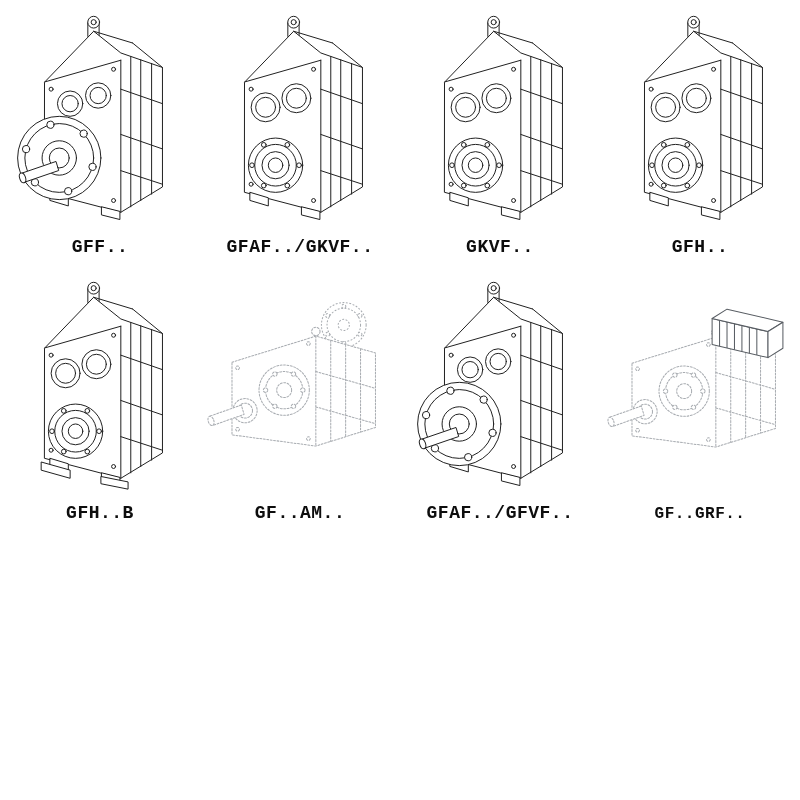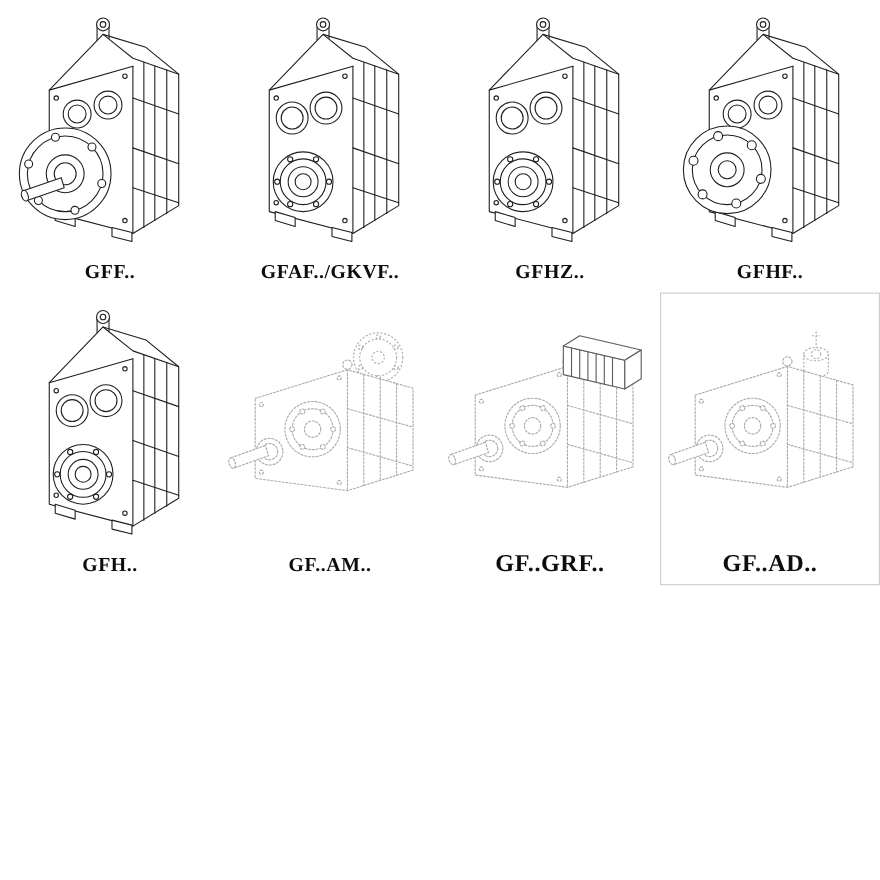--- a/index.html
+++ b/index.html
@@ -5,36 +5,36 @@
   * { margin:0; padding:0; box-sizing:border-box; }
   html,body { background:#ffffff; }
   body {
     width:800px; height:800px; overflow:hidden;
     font-family:"Liberation Serif","DejaVu Serif",serif;
   }
   .grid {
     display:grid;
     grid-template-columns:repeat(4,200px);
     grid-template-rows:repeat(3,266px);
-    width:773px; height:798px;
+    width:773px; height:798px;font-family:Liberation Mono, monospace;
   }
   .cell {
     display:flex; flex-direction:column; align-items:center; justify-content:flex-end;
     padding-bottom:8px; color:#1f1f1f; position:relative;
   }
   .drawing {
     flex:1 1 auto; width:100%;
     display:flex; align-items:center; justify-content:center;
     overflow:hidden;
   }
   .caption {
     font-weight:bold; font-size:18px; letter-spacing:0.5px; color:#0d0d0d;
     white-space:nowrap; line-height:1.1;
   }
-  .cell.lg .caption { font-size:22px; }
+  .cell.lg .caption { font-size:16px; }
   .cell.light { color:#a8acb1; }
   .cell.light svg { stroke-dasharray:2 1.7; }
   .cell.bordered { outline:1px solid #cccccc; outline-offset:-1px; }
 </style>
 </head>
 <body>
 
 <svg width="0" height="0" style="position:absolute" aria-hidden="true">
   <defs>
 
@@ -157,41 +157,45 @@
     </div>
     <figcaption class="caption">GFAF../GKVF..</figcaption>
   </figure>
 
   <figure class="cell">
     <div class="drawing">
       <svg viewBox="0 0 190 235" width="172" height="213">
           <use href="#sym-gb-bore"></use>
         </svg>
     </div>
-    <figcaption class="caption">GFHZ..</figcaption>
-  </figure>
-
-  <figure class="cell">
-    <div class="drawing">
-      <svg viewBox="0 0 190 235" width="172" height="213">
-          <use href="#sym-gb-flange-holes"></use>
-        </svg>
-    </div>
-    <figcaption class="caption">GFHF..</figcaption>
-  </figure>
+    <figcaption class="caption">GKVF..</figcaption>
+  </figure>
+
 
   <figure class="cell">
     <div class="drawing">
       <svg viewBox="0 0 190 235" width="172" height="213">
           <use href="#sym-gb-bore"></use>
         </svg>
     </div>
     <figcaption class="caption">GFH..</figcaption>
   </figure>
 
+  <figure class="cell">
+    <div class="drawing">
+      <svg viewBox="0 0 190 235" width="172" height="213">
+        <use href="#sym-gb-bore"></use>
+        <g stroke="currentColor" fill="#fff" stroke-width="1.1" stroke-linejoin="round">
+          <path d="M30,202 L62,211 L62,220 L30,211 Z"></path>
+          <path d="M96,218 L126,224 L126,232 L96,226 Z"></path>
+        </g>
+      </svg>
+    </div>
+    <figcaption class="caption">GFH..B</figcaption>
+  </figure>
 
   <figure class="cell light">
     <div class="drawing">
       <svg viewBox="0 0 210 190" width="196" height="177">
         <g stroke="currentColor" fill="none" stroke-width="1.1" stroke-linejoin="round">
           <circle cx="152" cy="30" r="24" fill="#fff"></circle>
           <circle cx="152" cy="30" r="18"></circle>
           <circle cx="152" cy="30" r="6"></circle>
           <circle cx="169.3" cy="40" r="2.2" fill="#fff"></circle>
             <circle cx="152" cy="50" r="2.2" fill="#fff"></circle>
@@ -200,46 +204,39 @@
           <circle cx="152" cy="10" r="2.2" fill="#fff"></circle>
             <circle cx="169.3" cy="20" r="2.2" fill="#fff"></circle>
         </g>
         <use href="#sym-gb-horiz"></use>
       </svg>
     </div>
     <figcaption class="caption">GF..AM..</figcaption>
   </figure>
 
 
+  <figure class="cell">
+    <div class="drawing">
+      <svg viewBox="0 0 190 235" width="172" height="213">
+          <use href="#sym-gb-flange"></use>
+        </svg>
+    </div>
+    <figcaption class="caption">GFAF../GFVF..</figcaption>
+  </figure>
 
 
   <figure class="cell light lg">
     <div class="drawing">
       <svg viewBox="0 0 210 190" width="196" height="177">
         <use href="#sym-gb-horiz"></use>
         <g stroke="#585d63" fill="#fff" stroke-width="1.1" stroke-dasharray="none" stroke-linejoin="round">
           <path d="M118,22 L178,36 L178,64 L118,50 Z"></path>
           <path d="M118,22 L134,12 L194,26 L178,36 Z"></path>
           <path d="M178,36 L194,26 L194,54 L178,64 Z"></path>
           <path d="M126,23.9 L126,51.9 M134,25.7 L134,53.7 M142,27.6 L142,55.6 M150,29.5 L150,57.5 M158,31.3 L158,59.3 M166,33.2 L166,61.2" fill="none"></path>
         </g>
       </svg>
     </div>
     <figcaption class="caption">GF..GRF..</figcaption>
   </figure>
 
-  <figure class="cell light lg bordered">
-    <div class="drawing">
-      <svg viewBox="0 0 210 190" width="196" height="177">
-        <g stroke="currentColor" fill="none" stroke-width="1.1" stroke-linejoin="round">
-          <path d="M146,12 L154,12 M150,8 L150,30"></path>
-          <ellipse cx="150" cy="30" rx="12" ry="6.5" fill="#fff"></ellipse>
-          <path d="M138,30 L138,46 M162,30 L162,46"></path>
-          <path d="M138,46 A12,6.5 0 0 0 162,46"></path>
-          <circle cx="150" cy="30" r="4.5" fill="#fff"></circle>
-        </g>
-        <use href="#sym-gb-horiz"></use>
-      </svg>
-    </div>
-    <figcaption class="caption">GF..AD..</figcaption>
-  </figure>
 
 </div>
 
 </body></html>

